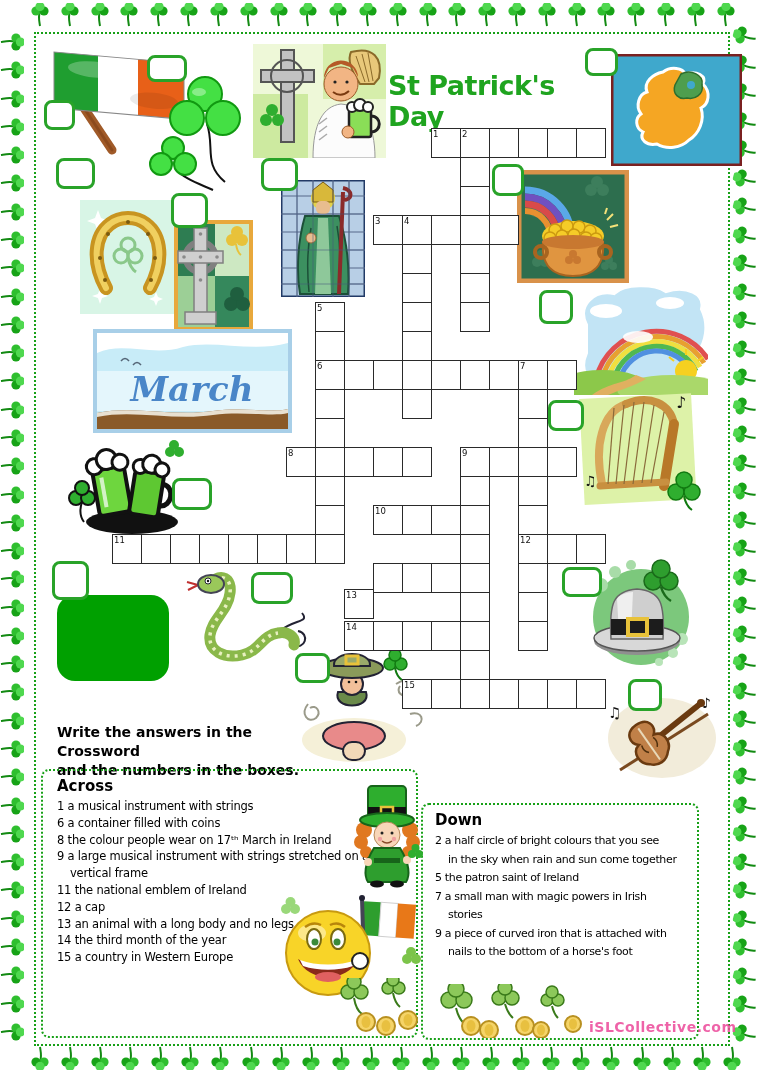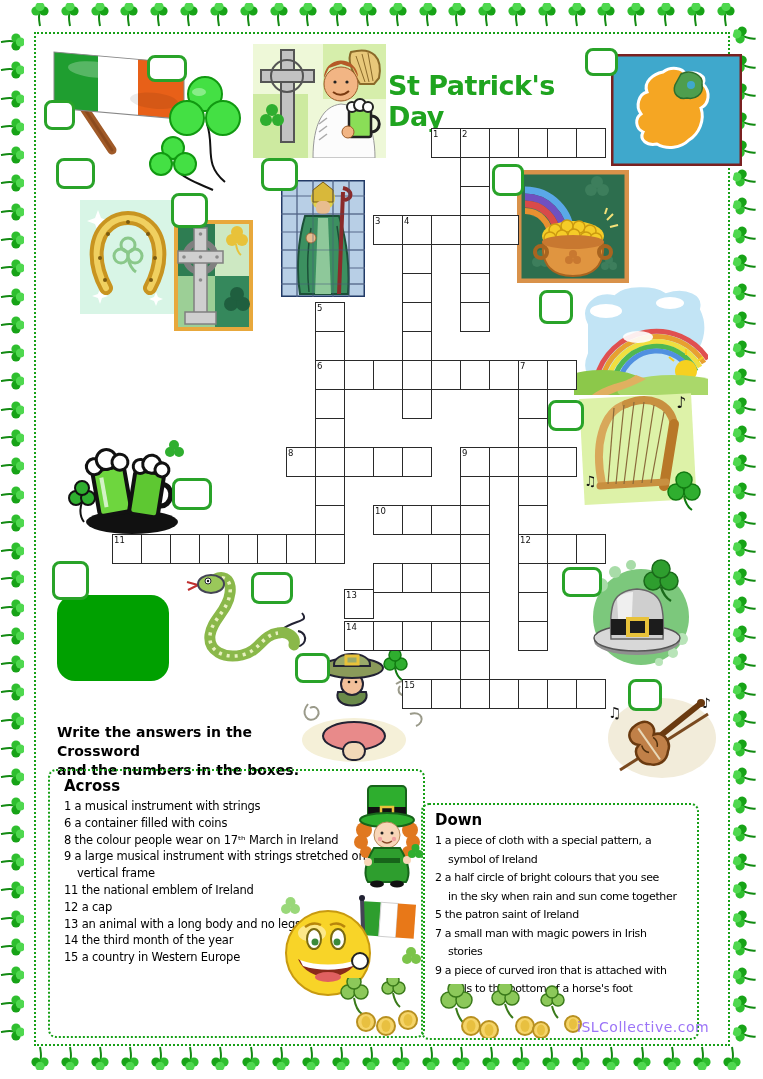--- a/index.html
+++ b/index.html
@@ -19,30 +19,30 @@
   .img{position:absolute;z-index:3;line-height:0;}
   .title{position:absolute;left:388px;top:70px;width:215px;z-index:4;
          font-size:27px;font-weight:bold;color:#1fa41f;letter-spacing:-0.5px;}
   .cell{position:absolute;background:#fff;border:1px solid #2a2a2a;box-sizing:border-box;z-index:6;}
   .cellnum{position:absolute;left:1px;top:0px;font-size:8.5px;color:#111;line-height:10px;}
   .box{position:absolute;background:#fff;border:3px solid #29a329;border-radius:8px;
        box-sizing:border-box;z-index:7;}
   .instructions{position:absolute;left:57px;top:716px;width:280px;z-index:4;
        font-size:14px;font-weight:600;color:#000;line-height:19px;white-space:pre-line;margin-top:7px;}
   .panel{position:absolute;border:2px dotted #17a017;border-radius:8px;box-sizing:border-box;z-index:4;}
-  #across-panel{left:48px;top:769px;width:377px;height:269px;padding:6px 0 0 14px;}
+  #across-panel{left:41px;top:769px;width:377px;height:269px;padding:6px 0 0 14px;}
   #down-panel{left:421px;top:803px;width:278px;height:237px;padding:6px 0 0 12px;}
   .panel-heading{font-size:15px;font-weight:bold;color:#000;margin-bottom:3px;}
   .clue{font-size:11.5px;letter-spacing:-0.2px;color:#000;line-height:16.8px;
         white-space:pre-line;padding-left:13px;text-indent:-13px;}
   #down-panel .clue{font-size:11px;letter-spacing:-0.35px;line-height:18.5px;}
   .greenrect{position:absolute;left:57px;top:595px;width:112px;height:86px;background:#00a000;
         border-radius:18px;z-index:3;}
-  .watermark{position:absolute;left:577px;top:1019px;z-index:9;font-size:14px;font-weight:normal;
-        color:#8b5cf6;opacity:.85;letter-spacing:.5px;}
+  .watermark{position:absolute;left:577px;top:1019px;z-index:9;font-size:14px;font-weight:bold;
+        color:#ec4899;opacity:.85;letter-spacing:.5px;padding-left:12px;}
 </style>
 </head>
 <body>
 
 <div id="canvas">
 
   <div class="frame"></div>
   <div class="clover-strip strip-top">
       <span class="sprig"><svg width="20" height="24" viewBox="0 0 20 24">
           <path d="M10 23 C9 17 8 13 10 9" stroke="#128a12" stroke-width="2" fill="none"></path>
@@ -1054,20 +1054,32 @@
       </g>
       <g fill="#2fae2f" stroke="#117a11" stroke-width="1.5">
           <circle cx="100" cy="102" r="8"></circle>
           <circle cx="116" cy="102" r="8"></circle>
           <circle cx="108" cy="90" r="8"></circle>
         </g>
       <path d="M108,106 q2,10 8,14" stroke="#117a11" stroke-width="2" fill="none"></path>
     </svg>
   </div>
 
+  <div class="img" style="left:93px;top:329px;width:199px;height:104px">
+    <svg width="199" height="104" viewBox="0 0 199 104">
+      <rect width="199" height="104" fill="#a8cfe8"></rect>
+      <rect x="4" y="4" width="191" height="96" fill="#c8ecf8"></rect>
+      <rect x="4" y="42" width="191" height="40" fill="#e4f6fc"></rect>
+      <path d="M4,24 C30,12 60,28 90,18 C120,10 160,24 195,14 L195,4 4,4 Z" fill="#ffffff"></path>
+      <path d="M28,32 q4,-5 8,0 M40,36 q4,-5 8,0" stroke="#556677" stroke-width="1.5" fill="none"></path>
+      <path d="M4,84 C40,76 80,88 120,82 C150,78 180,84 195,80 L195,100 4,100 Z" fill="#8a5a28"></path>
+      <path d="M4,84 C40,76 80,88 120,82 C150,78 180,84 195,80 L195,84 C180,88 150,82 120,86 C80,92 40,80 4,88 Z" fill="#e8e0d0"></path>
+      <text x="99" y="72" text-anchor="middle" font-size="34" font-style="italic" font-weight="bold" fill="#4a86c8" font-family="DejaVu Serif,serif">March</text>
+    </svg>
+  </div>
 
   <div class="img" style="left:68px;top:436px;width:116px;height:102px">
     <svg width="116" height="102" viewBox="0 0 116 102">
       <ellipse cx="64" cy="86" rx="46" ry="12" fill="#111"></ellipse>
       <g fill="#2fae2f" stroke="#111" stroke-width="2">
           <circle cx="8" cy="62" r="7"></circle>
           <circle cx="20" cy="62" r="7"></circle>
           <circle cx="14" cy="52" r="7"></circle>
         </g>
       <path d="M14,66 q-4,12 2,20" stroke="#111" stroke-width="2" fill="none"></path>
@@ -1335,22 +1347,20 @@
         <div class="clue">12 a cap</div>
         <div class="clue">13 an animal with a long body and no legs</div>
         <div class="clue">14 the third month of the year</div>
         <div class="clue">15 a country in Western Europe</div>
       </div>
   </div>
 
   <div class="panel" id="down-panel">
     <div class="panel-heading">Down</div>
     <div>
-        <div class="clue">1 a piece of cloth with a special pattern, a
-symbol of Ireland</div>
         <div class="clue">2 a half circle of bright colours that you see
 in the sky when rain and sun come together</div>
         <div class="clue">5 the patron saint of Ireland</div>
         <div class="clue">7 a small man with magic powers in Irish
 stories</div>
         <div class="clue">9 a piece of curved iron that is attached with
 nails to the bottom of a horse's foot</div>
       </div>
   </div>
 

